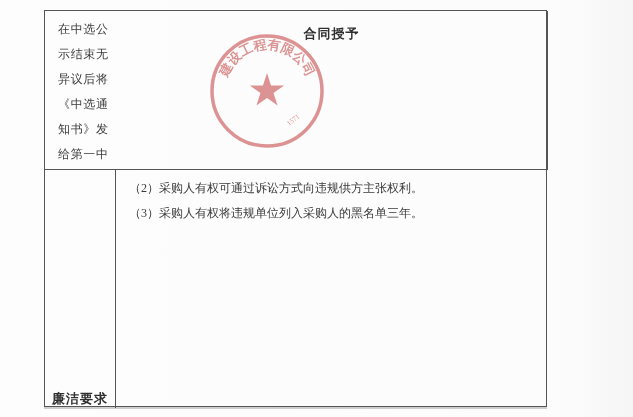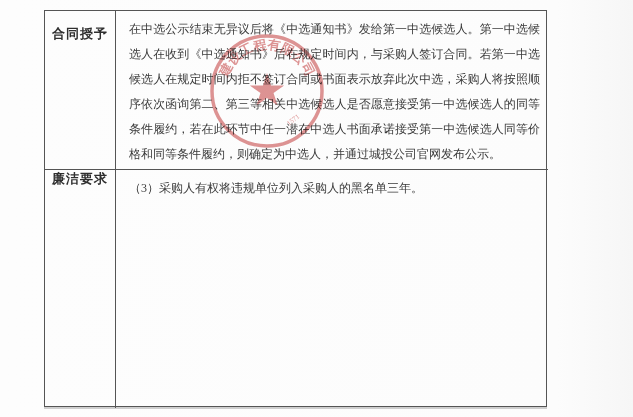--- a/index.html
+++ b/index.html
@@ -19,51 +19,52 @@
     box-shadow:0 2px 0 rgba(120,120,120,.35);
     background:transparent;
   }
   .cell{box-sizing:border-box;overflow:hidden;}
   .label-cell{
     border-right:1px solid #555;
     display:flex;justify-content:center;
     font-weight:bold;font-size:13px;color:#2f2f2f;letter-spacing:1px;
   }
   .label-top{align-items:flex-start;padding-top:14px;}
-  .label-middle{align-items:flex-start;}
+  .label-middle{align-items:flex-end;}
   .row-top{border-bottom:1px solid #555;}
   .content-cell{
     padding:6px 8px 0 13px;
     font-size:12px;line-height:25px;color:#3a3a3a;
     text-align:justify;
   }
   .content-cell p{margin:0;}
   .seal{
     position:absolute;left:207px;top:31px;width:120px;height:120px;
     opacity:.55;mix-blend-mode:multiply;pointer-events:none;
   }
 </style>
 </head>
 <body>
 
 <div class="scan-page">
 
   <div class="doc-table">
 
+    <div class="cell content-cell row-top">
+      <p>在中选公示结束无异议后将《中选通知书》发给第一中选候选人。第一中选候选人在收到《中选通知书》后在规定时间内，与采购人签订合同。若第一中选候选人在规定时间内拒不签订合同或书面表示放弃此次中选，采购人将按照顺序依次函询第二、第三等相关中选候选人是否愿意接受第一中选候选人的同等条件履约，若在此环节中任一潜在中选人书面承诺接受第一中选候选人同等价格和同等条件履约，则确定为中选人，并通过城投公司官网发布公示。</p>
+    </div>
     <div class="cell label-cell label-top row-top">
       <span>合同授予</span>
-    </div>
-    <div class="cell content-cell row-top">
-      <p>在中选公示结束无异议后将《中选通知书》发给第一中选候选人。第一中选候选人在收到《中选通知书》后在规定时间内，与采购人签订合同。若第一中选候选人在规定时间内拒不签订合同或书面表示放弃此次中选，采购人将按照顺序依次函询第二、第三等相关中选候选人是否愿意接受第一中选候选人的同等条件履约，若在此环节中任一潜在中选人书面承诺接受第一中选候选人同等价格和同等条件履约，则确定为中选人，并通过城投公司官网发布公示。</p>
     </div>
 
     <div class="cell label-cell label-middle">
       <span>廉洁要求</span>
     </div>
     <div class="cell content-cell">
+      <p>（2）采购人有权可通过诉讼方式向违规供方主张权利。</p>
       <p>（3）采购人有权将违规单位列入采购人的黑名单三年。</p>
     </div>
 
   </div>
 
   <svg class="seal" viewBox="0 0 120 120">
     <circle cx="60" cy="60" r="55" fill="none" stroke="#c43c3c" stroke-width="3.5"></circle>
     <defs>
       <path id="sealArc" d="M 20.5,74.4 A 42,42 0 1 1 99.5,74.4" fill="none"></path>
     </defs>

